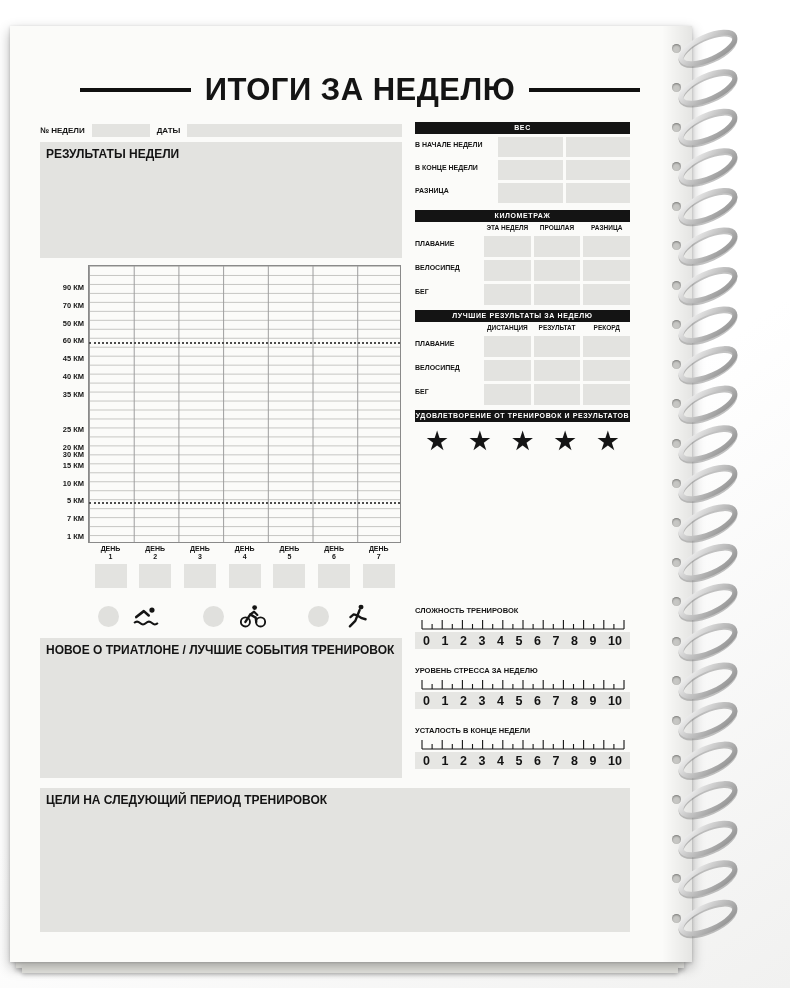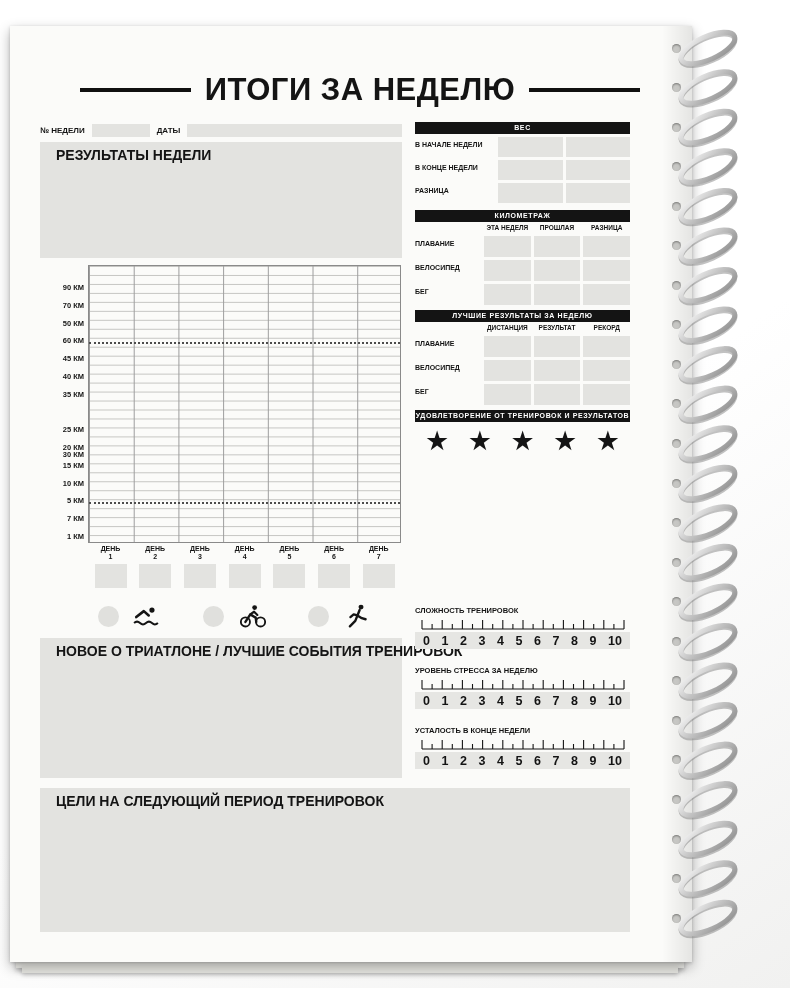--- a/index.html
+++ b/index.html
@@ -24,21 +24,21 @@
 
   
   .top-fields{position:absolute;left:30px;top:97px;width:362px;height:14px;display:flex;align-items:center;gap:7px;}
   .small-label{font-size:8px;font-weight:bold;white-space:nowrap;}
   .field{height:13px;background:#e3e3e0;}
   .field.week-no{width:58px;}
   .field.dates{flex:1;}
 
   
   .gray-box{position:absolute;background:#e3e3e0;}
-  .box-label{position:absolute;left:6px;top:5px;font-size:14px;font-weight:bold;white-space:nowrap;margin-left:10px;}
+  .box-label{position:absolute;left:6px;top:5px;font-size:12px;font-weight:bold;white-space:nowrap;}
   .results-box{left:30px;top:116px;width:362px;height:116px;}
   .news-box{left:30px;top:612px;width:362px;height:140px;}
   .goals-box{left:30px;top:762px;width:590px;height:144px;}
 
   
   .y-labels{position:absolute;left:18px;top:0;width:56px;height:530px;}
   .y-label{position:absolute;right:0;font-size:7.5px;font-weight:bold;line-height:10px;white-space:nowrap;}
   .grid{position:absolute;left:78px;top:239px;width:313px;height:278px;border:1px solid #8a8a8a;
         background-image:
           linear-gradient(to right,#9d9d9d 1px,transparent 1px),

